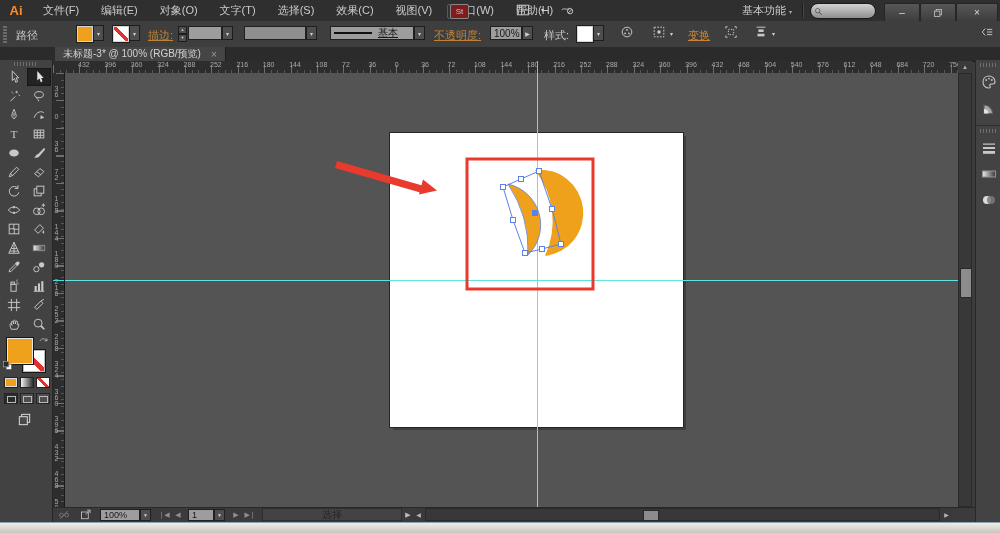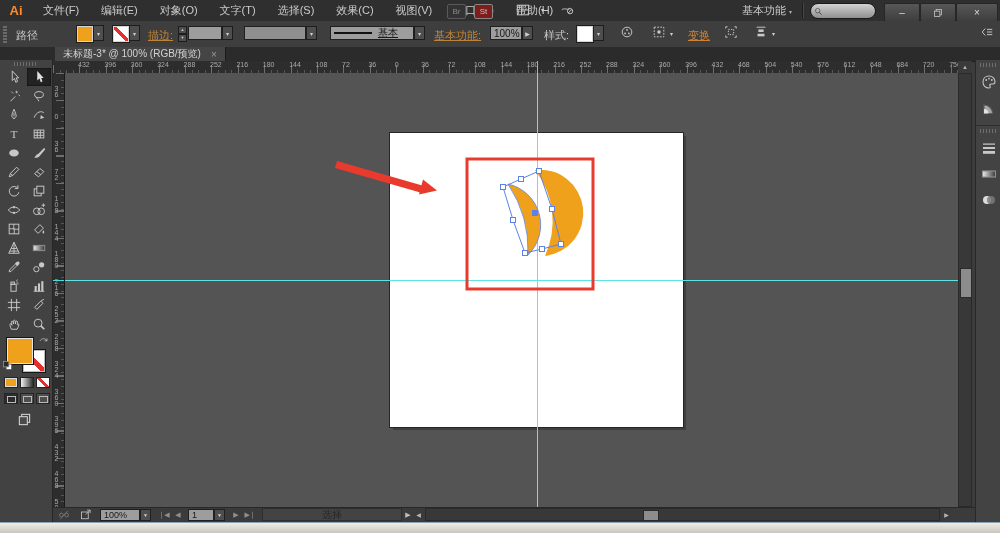--- a/index.html
+++ b/index.html
@@ -124,21 +124,21 @@
         <span class="menu-item">对象(O)</span>
         <span class="menu-item">文字(T)</span>
         <span class="menu-item">选择(S)</span>
         <span class="menu-item">效果(C)</span>
         <span class="menu-item">视图(V)</span>
         <span class="menu-item">窗口(W)</span>
         <span class="menu-item">帮助(H)</span>
       </div>
   </div>
   <span class="mini-app" style="left:447px;color:#8a8a8a;background:#333;">Br</span>
-  <span class="mini-app" style="left:474px;color:#c4c4c4;background:#7f1d1d;border-color:#888;">St</span>
+  <span class="mini-app" style="left:450px;color:#c4c4c4;background:#7f1d1d;border-color:#888;">St</span>
   <span class="abs" style="left:516px;top:3px;">
       <svg viewBox="0 0 16 16" width="14" height="14" fill="none" stroke="#c8c8c8" stroke-width="1.1">
         <rect x="1.5" y="2.5" width="13" height="11"></rect>
         <path d="M6.5 2.5 V13.5 M6.5 8 H14.5"></path>
       </svg>
     </span>
   <span class="abs" style="left:541px;top:6px;color:#cfcfcf;font-size:6px;">▾</span>
   <span class="abs" style="left:560px;top:2px;">
       <svg viewBox="0 0 16 16" width="14" height="14" fill="none" stroke="#c8c8c8" stroke-width="1.1">
         <path d="M2 9 C5 6 8 10 11 7" fill="none"></path>
@@ -185,21 +185,21 @@
       </span>
     <span class="tfield" style="left:188px;width:34px;"></span>
     <span class="caretbtn" style="left:222px;top:5px;height:14px;">▾</span>
     <span class="tfield" style="left:244px;width:62px;background:#8f8f8f;"></span>
     <span class="caretbtn" style="left:306px;top:5px;height:14px;">▾</span>
     <span class="tfield" style="left:330px;width:84px;">
       <span style="display:inline-block;width:38px;height:2px;background:#111;margin-right:6px;"></span>
       <span style="text-decoration:underline;">基本</span>
     </span>
     <span class="caretbtn" style="left:414px;top:5px;height:14px;">▾</span>
-    <span class="cb-label linklbl" style="left:434px;">基本功能:</span>
+    <span class="cb-label linklbl" style="left:434px;">不透明度:</span>
     <span class="tfield" style="left:490px;width:32px;">100%</span>
     <span class="caretbtn" style="left:522px;top:5px;height:14px;">▶</span>
     <span class="cb-label" style="left:544px;">样式:</span>
     <span class="swatch" style="left:576px;background:#fff;"></span>
     <span class="caretbtn" style="left:593px;">▾</span>
     <span class="cb-icon" style="left:620px;">
         <svg viewBox="0 0 16 16" width="14" height="14" fill="none" stroke="#c8c8c8" stroke-width="1.1">
           <circle cx="8" cy="8" r="5.5"></circle>
           <circle cx="8" cy="5.6" r="1" fill="#c8c8c8" stroke="none"></circle>
           <circle cx="5.8" cy="9.6" r="1" fill="#c8c8c8" stroke="none"></circle>

